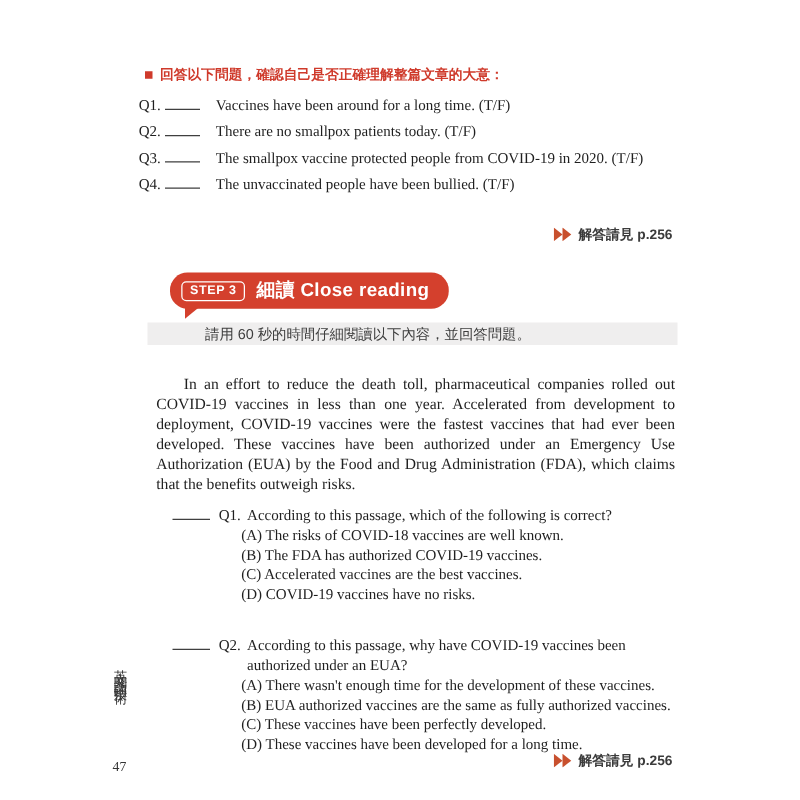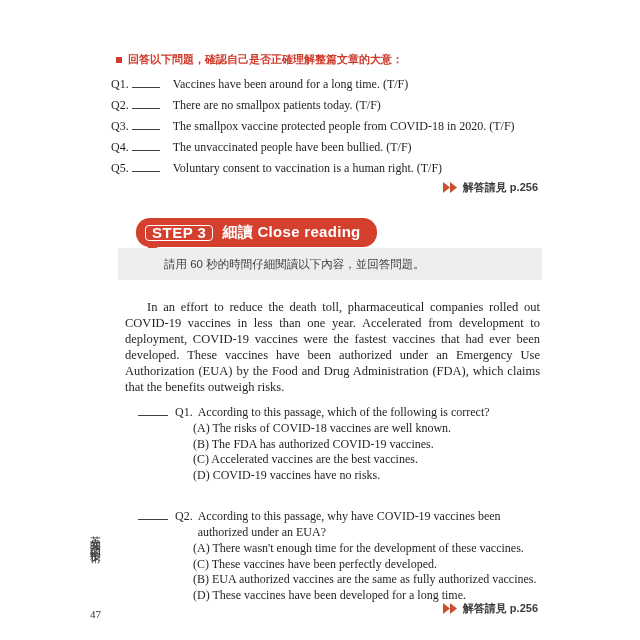--- a/index.html
+++ b/index.html
@@ -41,33 +41,33 @@
   
   .step-badge {
     position:absolute; left:136px; top:218px;
     background:var(--badge_red,#d4402d); color:#fff;
     border-radius:14px; padding:5px 16px 5px 9px;
     display:flex; align-items:center; gap:9px;
     font-family:"Liberation Sans", sans-serif;
   }
   .step-chip {
     border:1.5px solid #fff; border-radius:4px; padding:1px 6px;
-    font-size:15px; font-weight:bold; letter-spacing:0.5px; line-height:12px;
+    font-size:10px; font-weight:bold; letter-spacing:0.5px; line-height:12px;
   }
   .step-title { font-size:15px; font-weight:bold; letter-spacing:0.3px; }
   .step-tail {
     position:absolute; left:12px; top:100%; margin-top:-1px;
     width:0; height:0;
     border-top:9px solid var(--badge_red,#d4402d);
     border-right:11px solid transparent;
   }
 
   
   .instruction-box {
-    position:absolute; left:118px; top:248px; width:424px; height:32px;
+    position:absolute; left:118px; top:258px; width:424px; height:18px;
     background:var(--box_gray,#efeeee); display:flex; align-items:center;
   }
   .instruction-text {
     margin-left:46px;
     font-family:"Liberation Sans", sans-serif; font-size:11.5px; color:#3d3d3d;
   }
 
   
   .passage {
     position:absolute; left:125px; top:299px; width:415px;
@@ -107,27 +107,24 @@
   </div>
 
   <div class="tf-list">
     <div class="tf-row">
       <span class="tf-label">Q1.</span><span class="tf-blank"></span><span>Vaccines have been around for a long time. (T/F)</span>
     </div>
     <div class="tf-row">
       <span class="tf-label">Q2.</span><span class="tf-blank"></span><span>There are no smallpox patients today. (T/F)</span>
     </div>
     <div class="tf-row">
-      <span class="tf-label">Q3.</span><span class="tf-blank"></span><span>The smallpox vaccine protected people from COVID-18 in 2020. (T/F)</span>
+      <span class="tf-label">Q3.</span><span class="tf-blank"></span><span>The smallpox vaccine protected people from COVID-19 in 2020. (T/F)</span>
     </div>
     <div class="tf-row">
       <span class="tf-label">Q4.</span><span class="tf-blank"></span><span>The unvaccinated people have been bullied. (T/F)</span>
-    </div>
-    <div class="tf-row">
-      <span class="tf-label">Q5.</span><span class="tf-blank"></span><span>Voluntary consent to vaccination is a human right. (T/F)</span>
     </div>
   </div>
 
   <div class="answer-link first">
     <span class="arrow-icon">
       <svg width="15" height="11" viewBox="0 0 15 11">
           <polygon points="0,0 7,5.5 0,11"></polygon>
           <polygon points="7,0 14,5.5 7,11"></polygon>
         </svg>
     </span>
@@ -161,22 +158,22 @@
   </div>
 
   <div class="mc q2">
     <div class="mc-head">
       <span class="mc-blank"></span>
       <span class="mc-label">Q2.</span>
       <span class="mc-question">According to this passage, why have COVID-19 vaccines been authorized under an EUA?</span>
     </div>
     <div class="mc-options">
       <div class="mc-option">(A) There wasn't enough time for the development of these vaccines.</div>
+      <div class="mc-option">(B) EUA authorized vaccines are the same as fully authorized vaccines.</div>
       <div class="mc-option">(C) These vaccines have been perfectly developed.</div>
-      <div class="mc-option">(B) EUA authorized vaccines are the same as fully authorized vaccines.</div>
       <div class="mc-option">(D) These vaccines have been developed for a long time.</div>
     </div>
   </div>
 
   <div class="answer-link second">
     <span class="arrow-icon">
       <svg width="15" height="11" viewBox="0 0 15 11">
           <polygon points="0,0 7,5.5 0,11"></polygon>
           <polygon points="7,0 14,5.5 7,11"></polygon>
         </svg>

